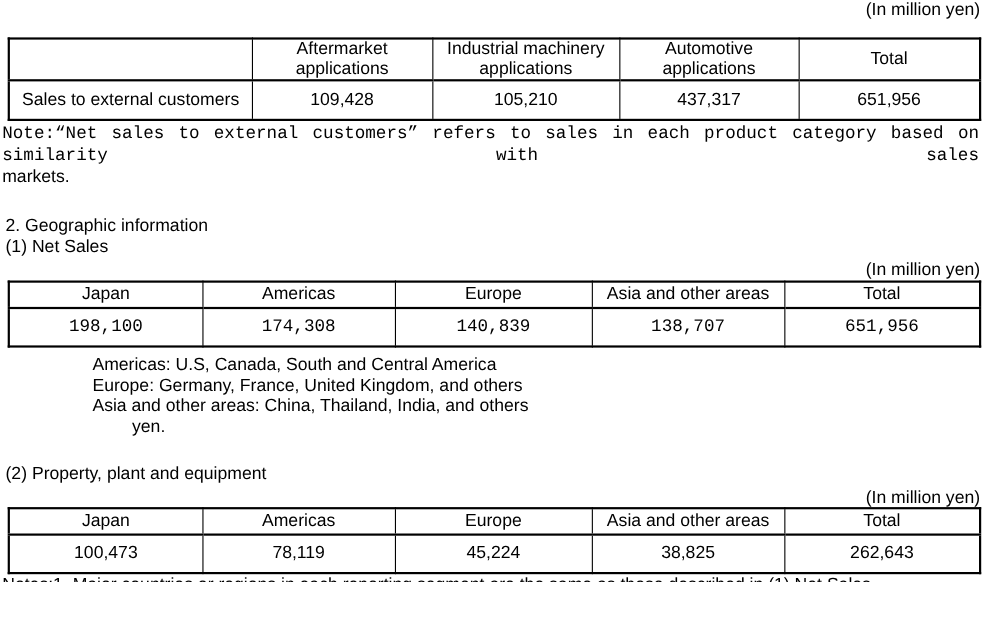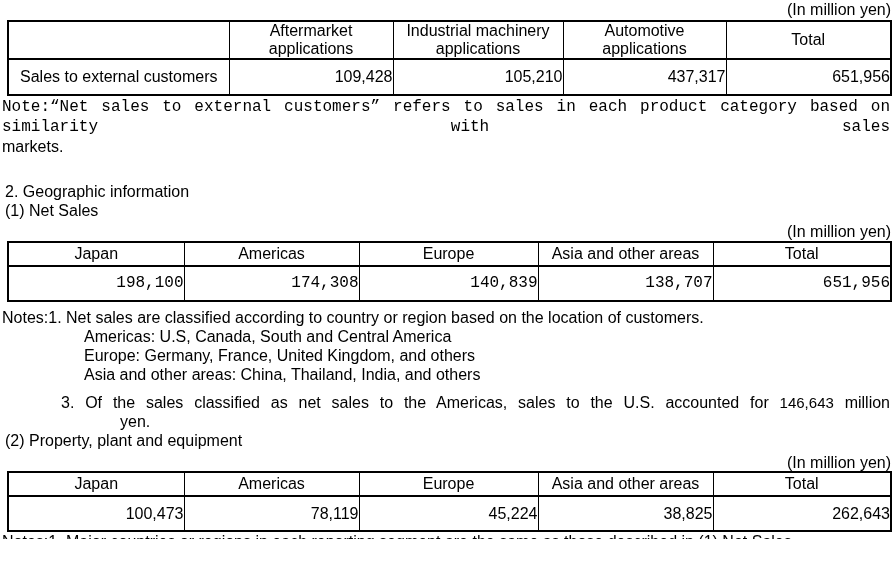--- a/index.html
+++ b/index.html
@@ -23,45 +23,45 @@
   }
   table.dtable th, table.dtable td {
     border:1px solid #000; font-weight:normal;
     overflow:hidden; padding:0; font-size:16px;
   }
   table.dtable th {
     border-bottom:2px solid #000;
     text-align:center; vertical-align:middle; line-height:18px;
   }
   table.dtable td { vertical-align:middle; }
-  td.num { text-align:right; padding-right:6px; }
+  td.num { text-align:center; padding-right:6px; }
   td.rowlabel { text-align:center; }
 
-  #segment-table { margin-top:2px; }
+  #segment-table { margin-top:16px; }
   #segment-table th { height:35px; }
   #segment-table td { height:34px; }
 
   #netsales-table { margin-top:1px; }
   #netsales-table th { height:22px; }
   #netsales-table td { height:33px;font-family:Liberation Mono, monospace; }
 
   #ppe-table { margin-top:0; }
   #ppe-table th { height:22px; }
   #ppe-table td { height:33px; }
 
   .note-justified {
     margin:2px 5px 0 2px;
     line-height:19.5px;
     text-align:justify; text-align-last:justify;font-family:Liberation Mono, monospace;
   }
   .note-cont { margin-left:2px; line-height:19.5px; }
 
   .section-heading { margin:25px 0 0 5px; line-height:19px; }
   .sub-heading   { margin:0 0 0 5px; line-height:19px; }
-  #ppe-heading   { }
+  #ppe-heading   { margin-top:22px; }
 
   .geo-notes { margin-top:6px; }
   .geo-notes div { line-height:19.3px; }
   .gn-l1  { margin-left:2px; }
   .gn-num { margin-left:61px; }
   .gn-sub { margin-left:84px; }
   .note3-line1 {
     margin:8px 5px 0 61px;
     text-align:justify; text-align-last:justify;
   }
@@ -137,25 +137,23 @@
       <td class="num">198,100</td>
       <td class="num">174,308</td>
       <td class="num">140,839</td>
       <td class="num">138,707</td>
       <td class="num">651,956</td>
     </tr>
   </tbody>
 </table>
 
 <div class="geo-notes">
-  <div class="gn-l1">Notes:1. Net sales are classified according to country or region based on the location of customers.</div>
   <div class="gn-sub">Americas: U.S, Canada, South and Central America</div>
   <div class="gn-sub">Europe: Germany, France, United Kingdom, and others</div>
   <div class="gn-sub">Asia and other areas: China, Thailand, India, and others</div>
-  <div class="note3-line1"><span>3. Of the sales classified as net sales to the Americas, sales to the U.S. accounted for</span> <span class="amt">146,643</span> <span>million</span></div>
   <div class="note3-line2">yen.</div>
 </div>
 
 <div id="ppe-heading" class="sub-heading">(2) Property, plant and equipment</div>
 
 <div id="unit-3" class="unit-label">(In million yen)</div>
 
 <table id="ppe-table" class="dtable">
   <colgroup>
     <col style="width:176px">

